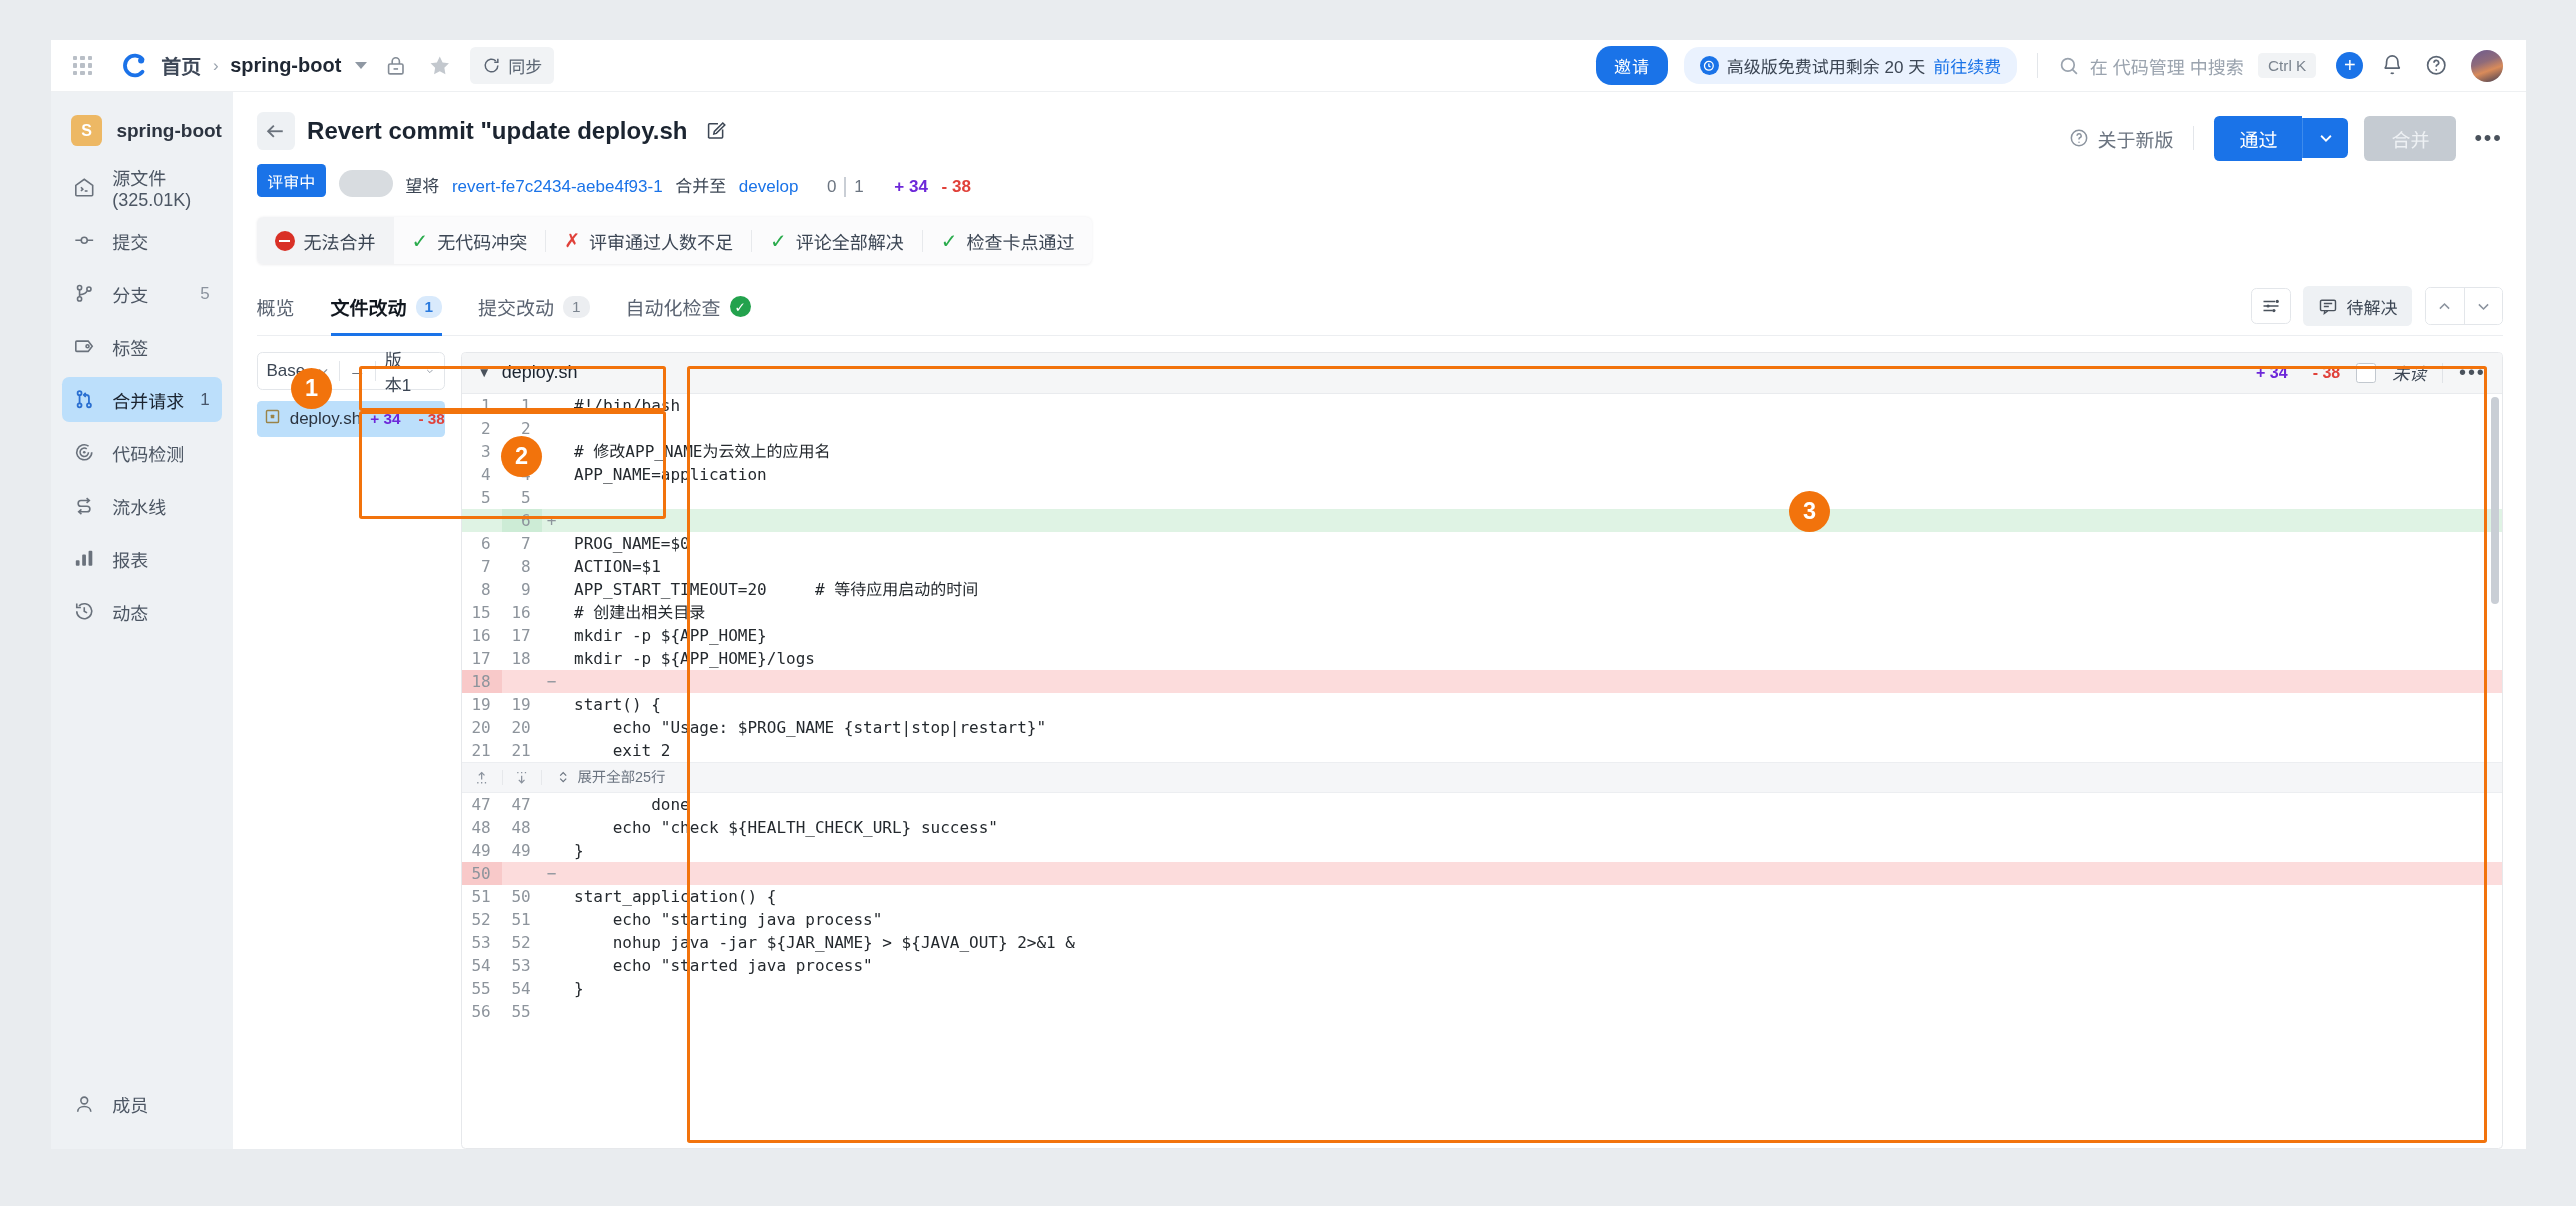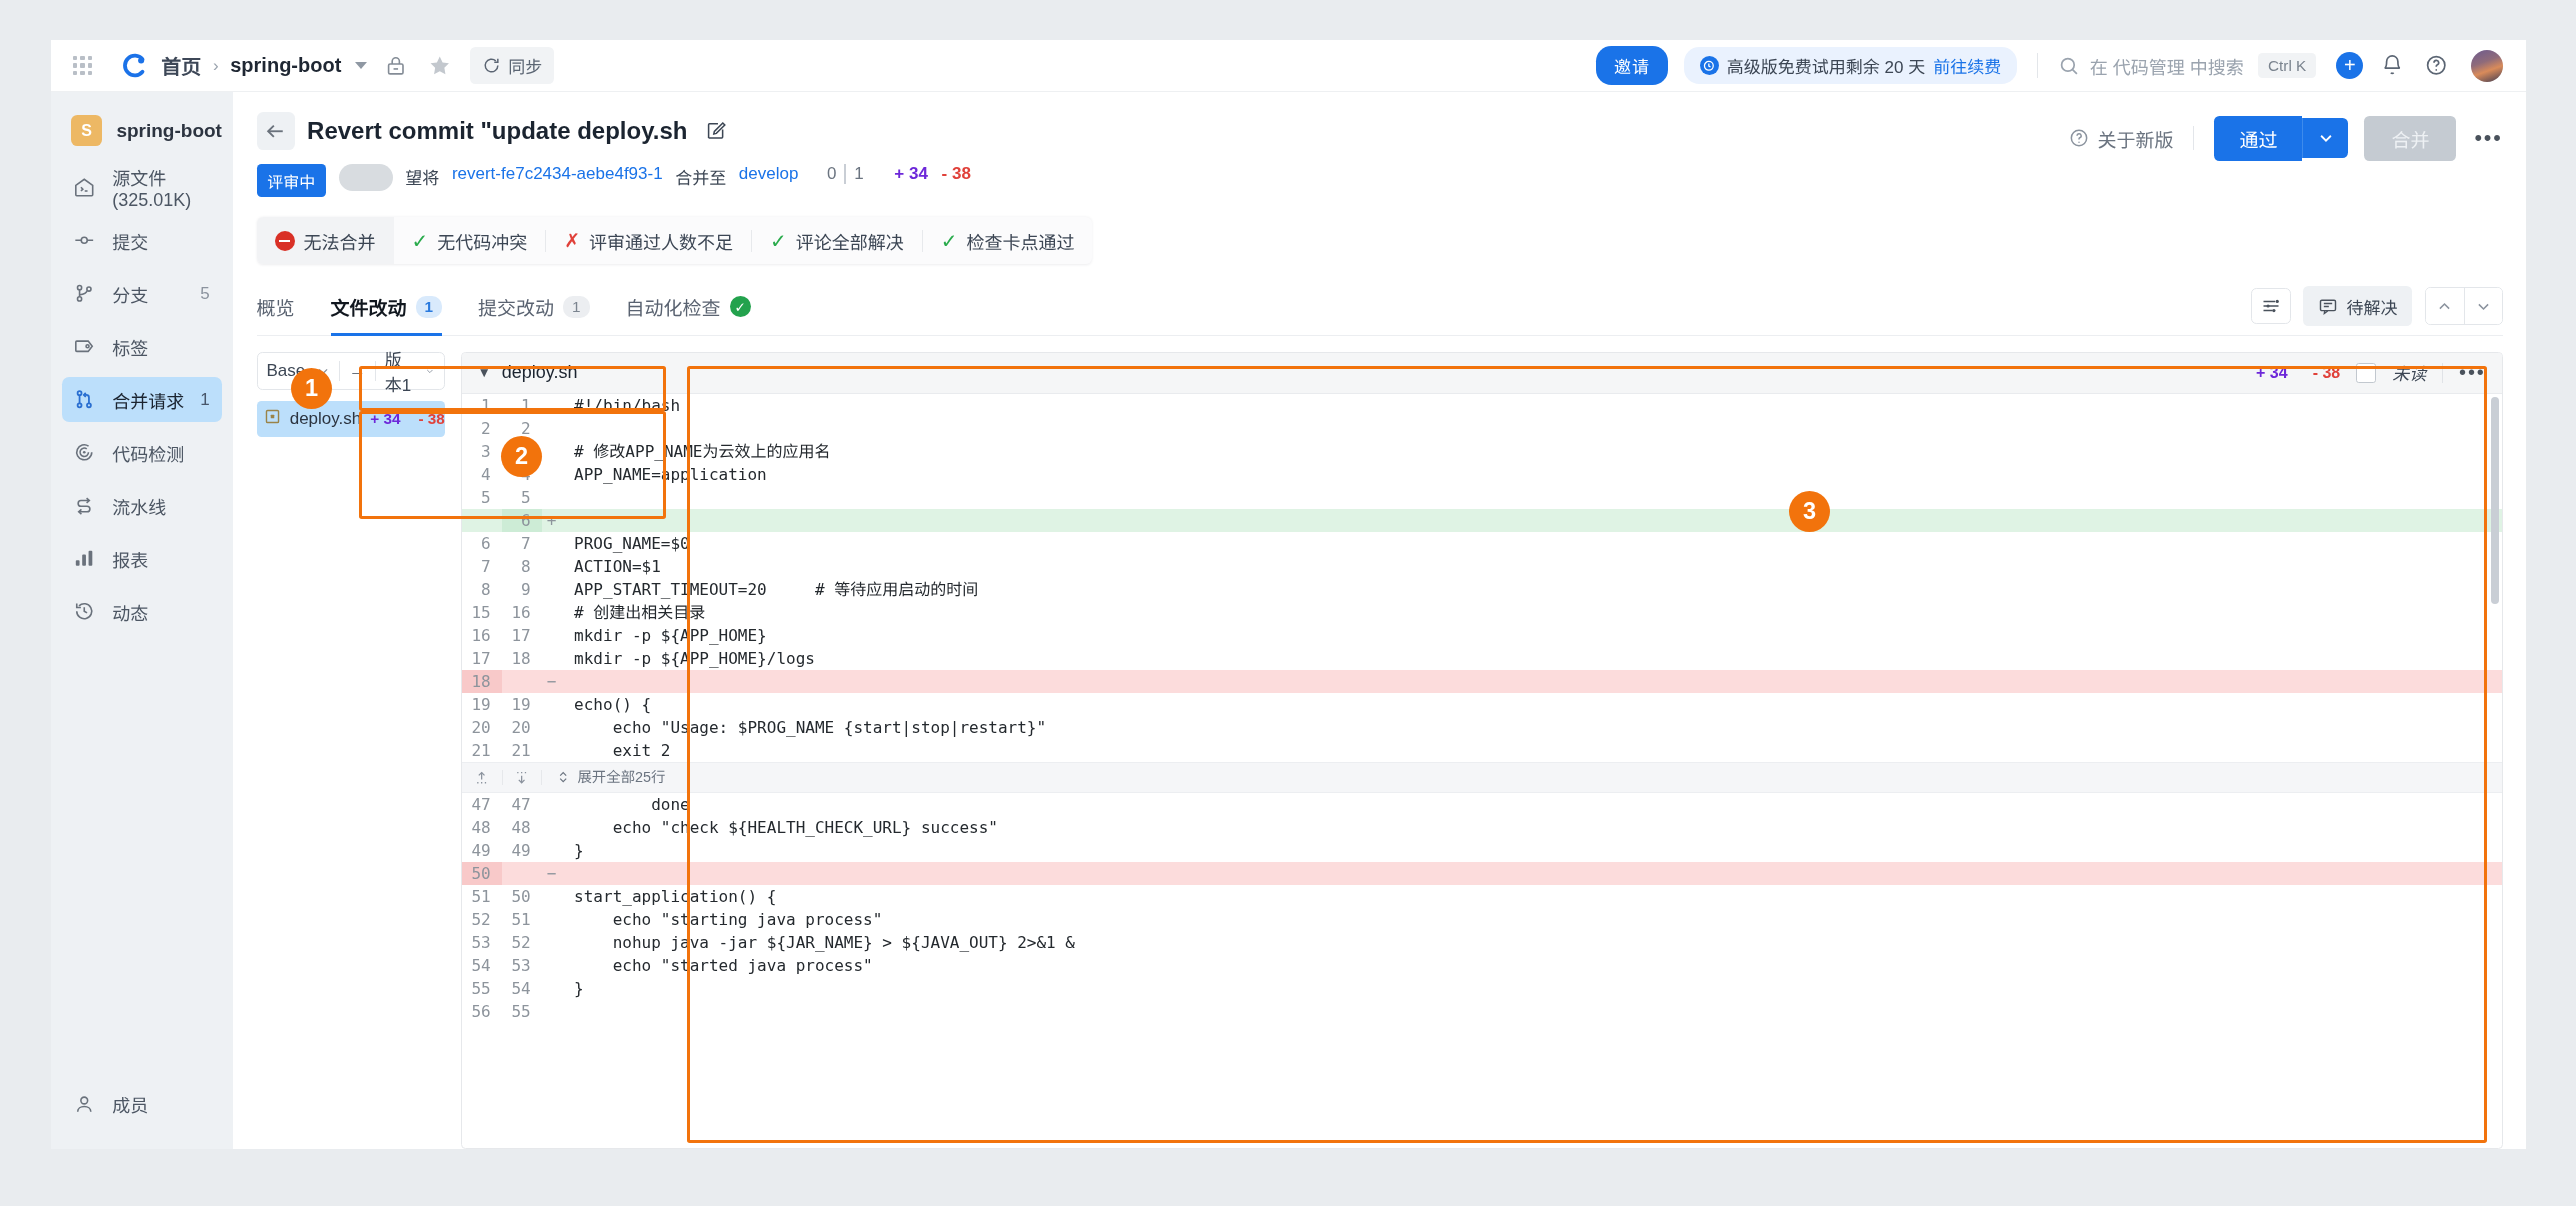--- a/index.html
+++ b/index.html
@@ -73,21 +73,21 @@
   .nav-bottom { position:absolute; left:0; right:0; bottom: 14.4px; }
 
   
   .main { flex: 1; background: #ffffff; display:flex; flex-direction:column; min-width:0; position: relative; }
   .mr-head { padding: 20px 23.5px 0 23.5px; }
   .mr-title-row { display:flex; align-items:center; gap: 12.6px; }
   .back-btn { width:38px;height:38px;border-radius:6.3px;background:#eef1f4;display:flex;align-items:center;
     justify-content:center; color:#6b7embed; cursor:pointer; }
   .mr-title { font-size:24px; font-weight:700; color:#1b2430; }
   .edit-ico { margin-left:5.4px; display:flex;align-items:center; cursor:pointer; }
-  .mr-sub { display:flex; align-items:flex-start; gap:12.6px; margin-top: 14.4px; }
+  .mr-sub { display:flex; align-items:flex-end; gap:12.6px; margin-top: 14.4px; }
   .badge-review { background:#1a73e8;color:#fff;font-size:16px;padding:4.5px 10.8px;border-radius:4.5px; }
   .avatar-ph { width:54px;height:27px;border-radius:13.5px;background:#d8dce0; }
   .sub-text { font-size:17px; color:#3c4654; }
   .sub-link { color:#1a73e8; }
   .cnt-pair { display:flex; align-items:center; gap:8px; margin-left:16px; font-size:17px; color:#6b7480; }
   .cnt-bar { width:1.8px;height:20px;background:#c9ced5; }
   .diffstat { margin-left:18px; font-size:17px; }
   .add-num { color:#6d28d9; font-weight:700; }
   .del-num { color:#e0413a; font-weight:700; margin-left:9px; }
   .head-right { position:absolute; right:23.5px; top:23.5px; display:flex; align-items:center; gap:0; }
@@ -626,21 +626,21 @@
 
 
             <div class="dline"><span class="ln">15</span><span class="ln">16</span><span class="sign"></span><span class="code c-cmt"># 创建出相关目录</span></div>
 
             <div class="dline"><span class="ln">16</span><span class="ln">17</span><span class="sign"></span><span class="code c-fn">mkdir -p ${APP_HOME}</span></div>
 
             <div class="dline"><span class="ln">17</span><span class="ln">18</span><span class="sign"></span><span class="code c-fn">mkdir -p ${APP_HOME}/logs</span></div>
 
             <div class="dline del"><span class="ln">18</span><span class="ln"></span><span class="sign">−</span><span class="code"></span></div>
 
-            <div class="dline"><span class="ln">19</span><span class="ln">19</span><span class="sign"></span><span class="code">echo() {</span></div>
+            <div class="dline"><span class="ln">19</span><span class="ln">19</span><span class="sign"></span><span class="code">start() {</span></div>
 
             <div class="dline"><span class="ln">20</span><span class="ln">20</span><span class="sign"></span><span class="code c-str">    echo "Usage: $PROG_NAME {start|stop|restart}"</span></div>
 
             <div class="dline"><span class="ln">21</span><span class="ln">21</span><span class="sign"></span><span class="code c-kw">    exit 2</span></div>
 
             <div class="expander">
               <span class="exp-cell">
                 <svg width="15.3" height="15.3" viewBox="0 0 24 24" fill="none" stroke="#8b939e" stroke-width="2">
                       <path d="M12 4v11"></path>
                       <path d="M7.5 8.5L12 4l4.5 4.5"></path>

